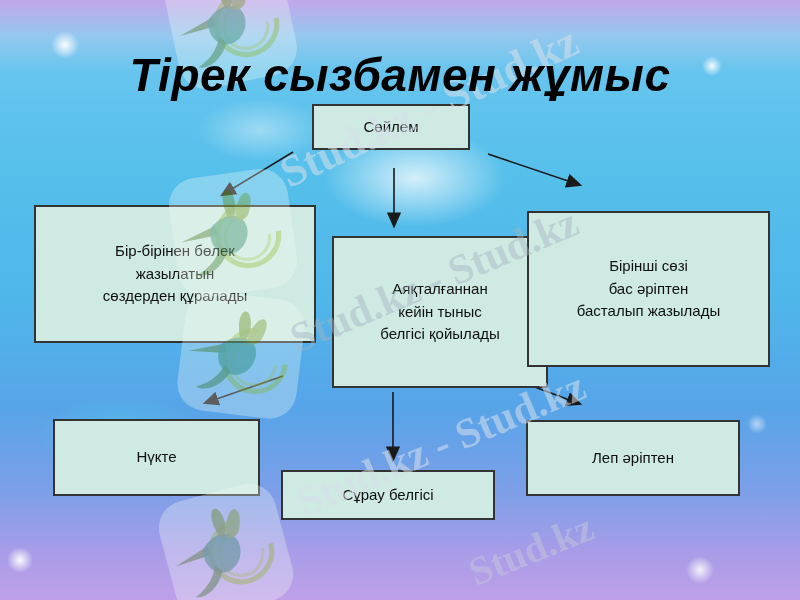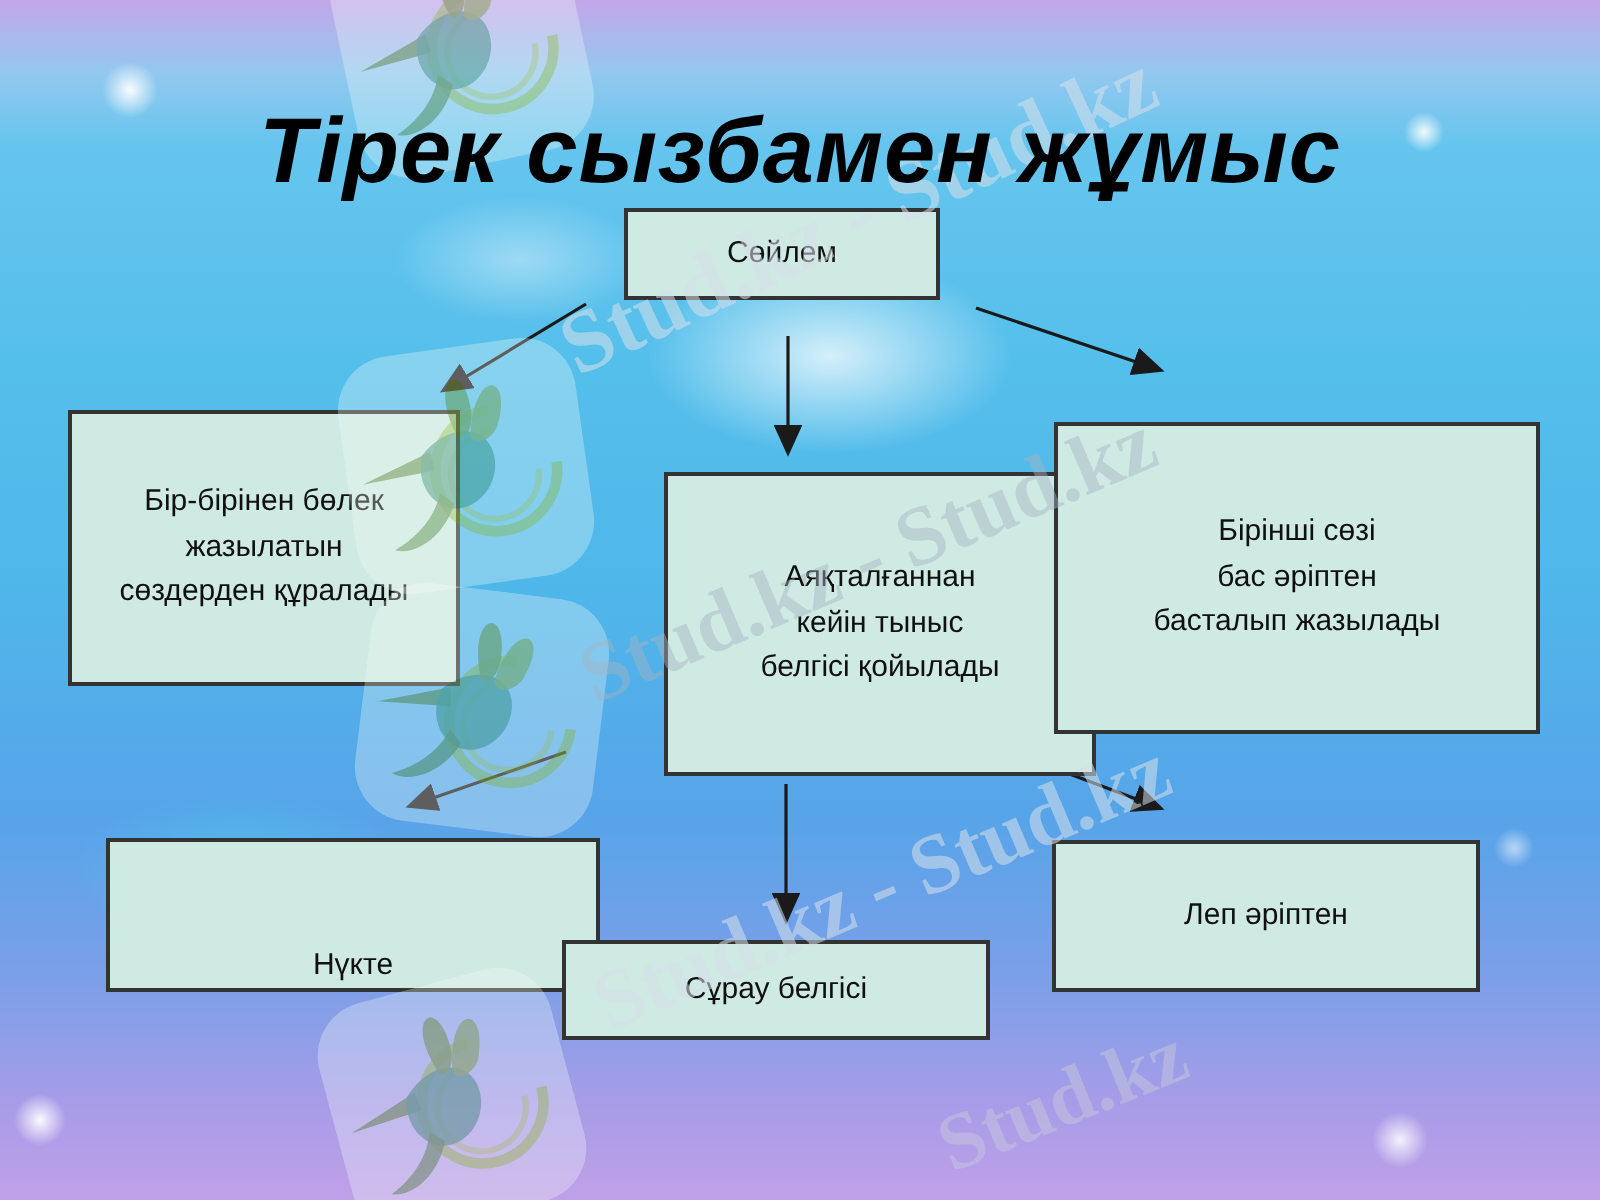--- a/index.html
+++ b/index.html
@@ -23,24 +23,24 @@
     text-align:center;color:#000;font-size:46px;font-weight:700;font-style:italic;
     letter-spacing:.5px;
   }
   .box{
     position:absolute;z-index:2;background:#cfe9e3;border:2px solid #333;
     display:flex;align-items:center;justify-content:center;
     color:#101010;font-size:15px;text-align:center;box-sizing:border-box;
   }
   .box span{display:block;white-space:pre-line;line-height:1.5;}
   .b-soylem{left:312px;top:104px;width:158px;height:46px;}
-  .b-left  {left:34px; top:205px;width:196px;height:138px;}
+  .b-left  {left:34px; top:205px;width:282px;height:138px;}
   .b-mid   {left:286px;top:236px;width:216px;height:152px;margin-left:46px;}
   .b-right {left:527px;top:199px;width:243px;height:156px;margin-top:12px;}
-  .b-nukte {left:53px; top:419px;width:247px;height:77px;align-items:flex-end;}
+  .b-nukte {left:53px; top:419px;width:207px;height:77px;}
   .b-surau {left:281px;top:470px;width:214px;height:50px;}
   .b-lep   {left:526px;top:420px;width:214px;height:76px;}
   .arrows{position:absolute;left:0;top:0;z-index:1;}
   .wm{position:absolute;z-index:3;pointer-events:none;
       font-family:"Liberation Serif",serif;font-weight:700;
       color:rgba(215,224,233,.55);white-space:nowrap;}
   .wm-1{left:272px;top:152px;font-size:44px;transform:rotate(-25deg);transform-origin:left top;}
   .wm-2{left:283px;top:318px;font-size:42px;transform:rotate(-23deg);transform-origin:left top;color:rgba(165,180,192,.45);}
   .wm-3{left:290px;top:482px;font-size:42px;transform:rotate(-23deg);transform-origin:left top;}
   .wm-4{left:462px;top:552px;font-size:40px;transform:rotate(-22deg);transform-origin:left top;color:rgba(195,195,220,.55);}

